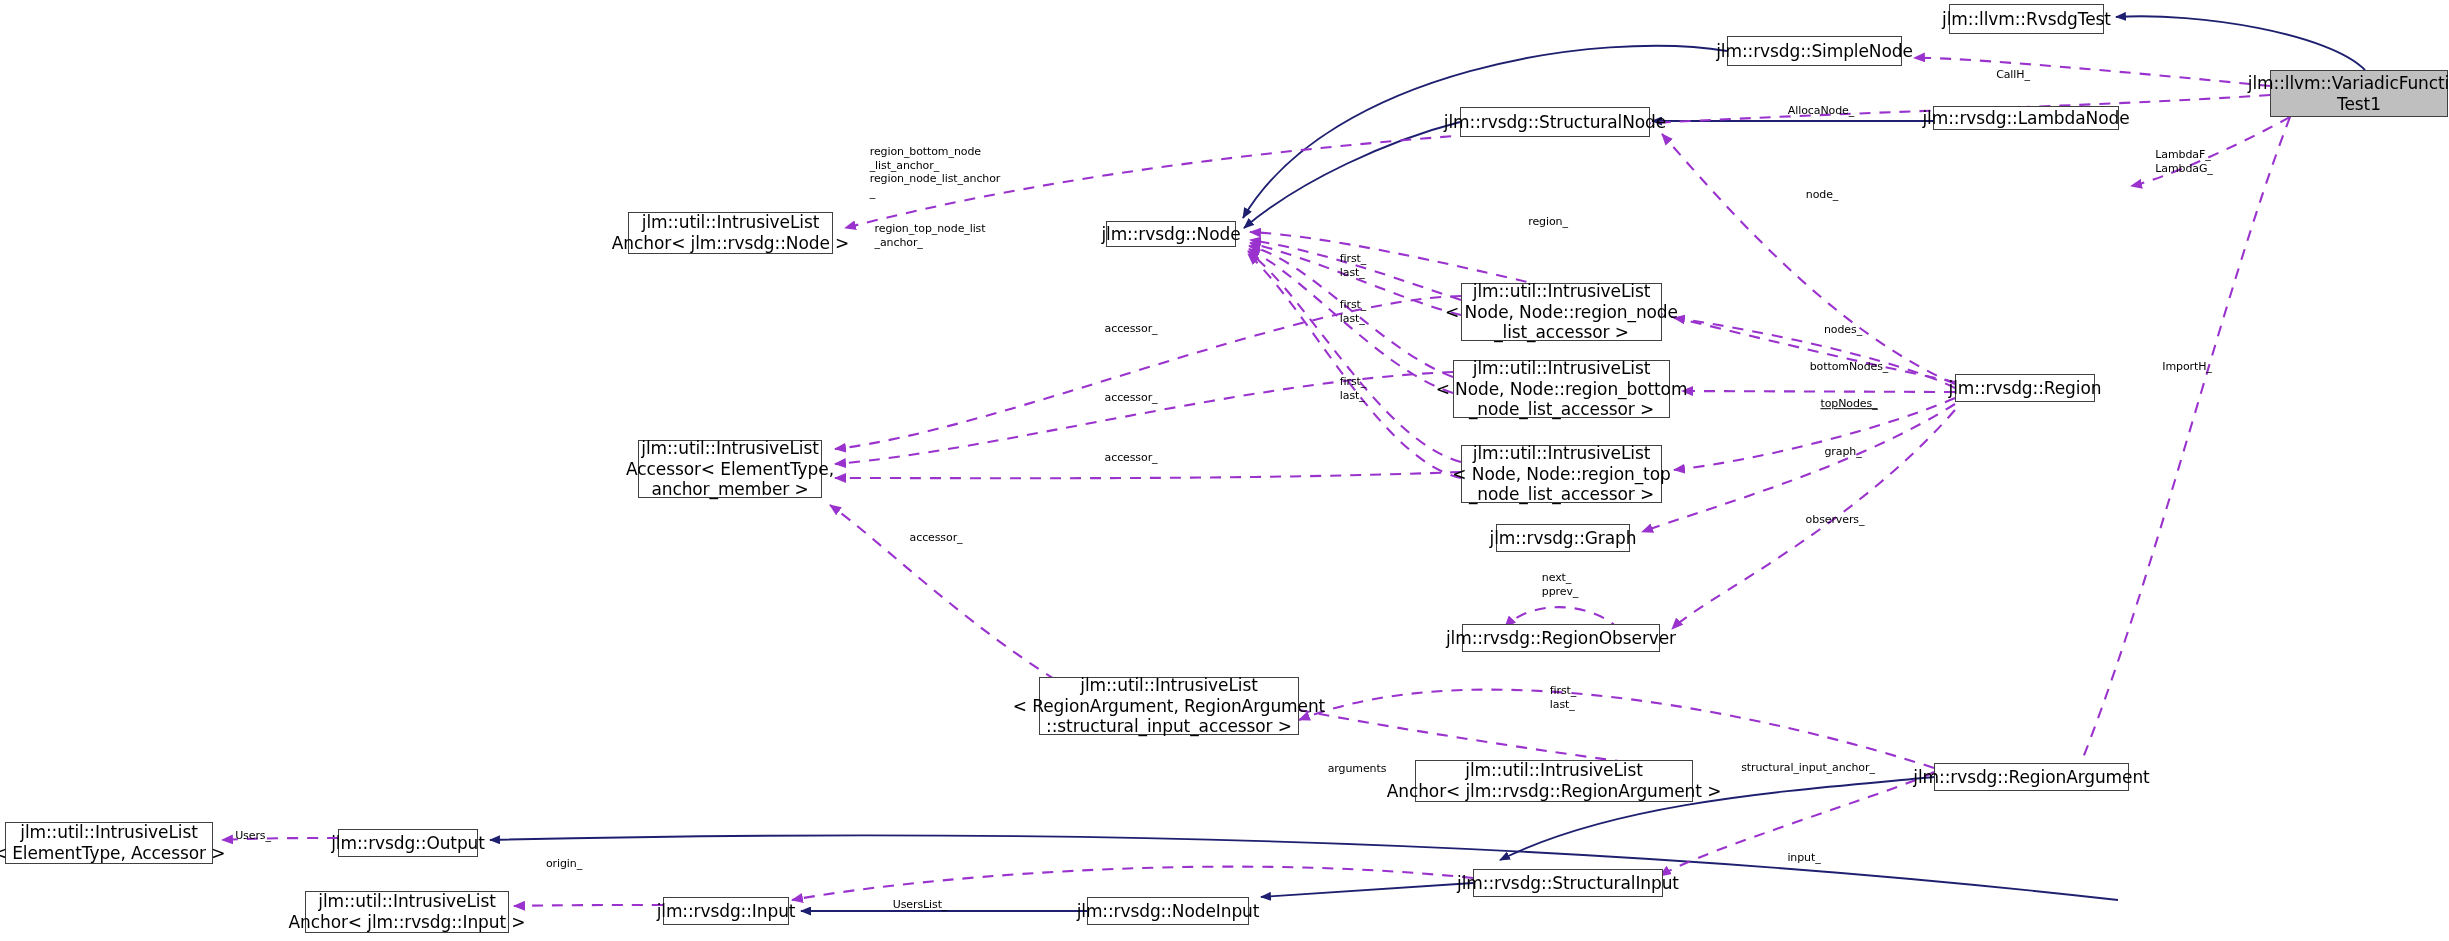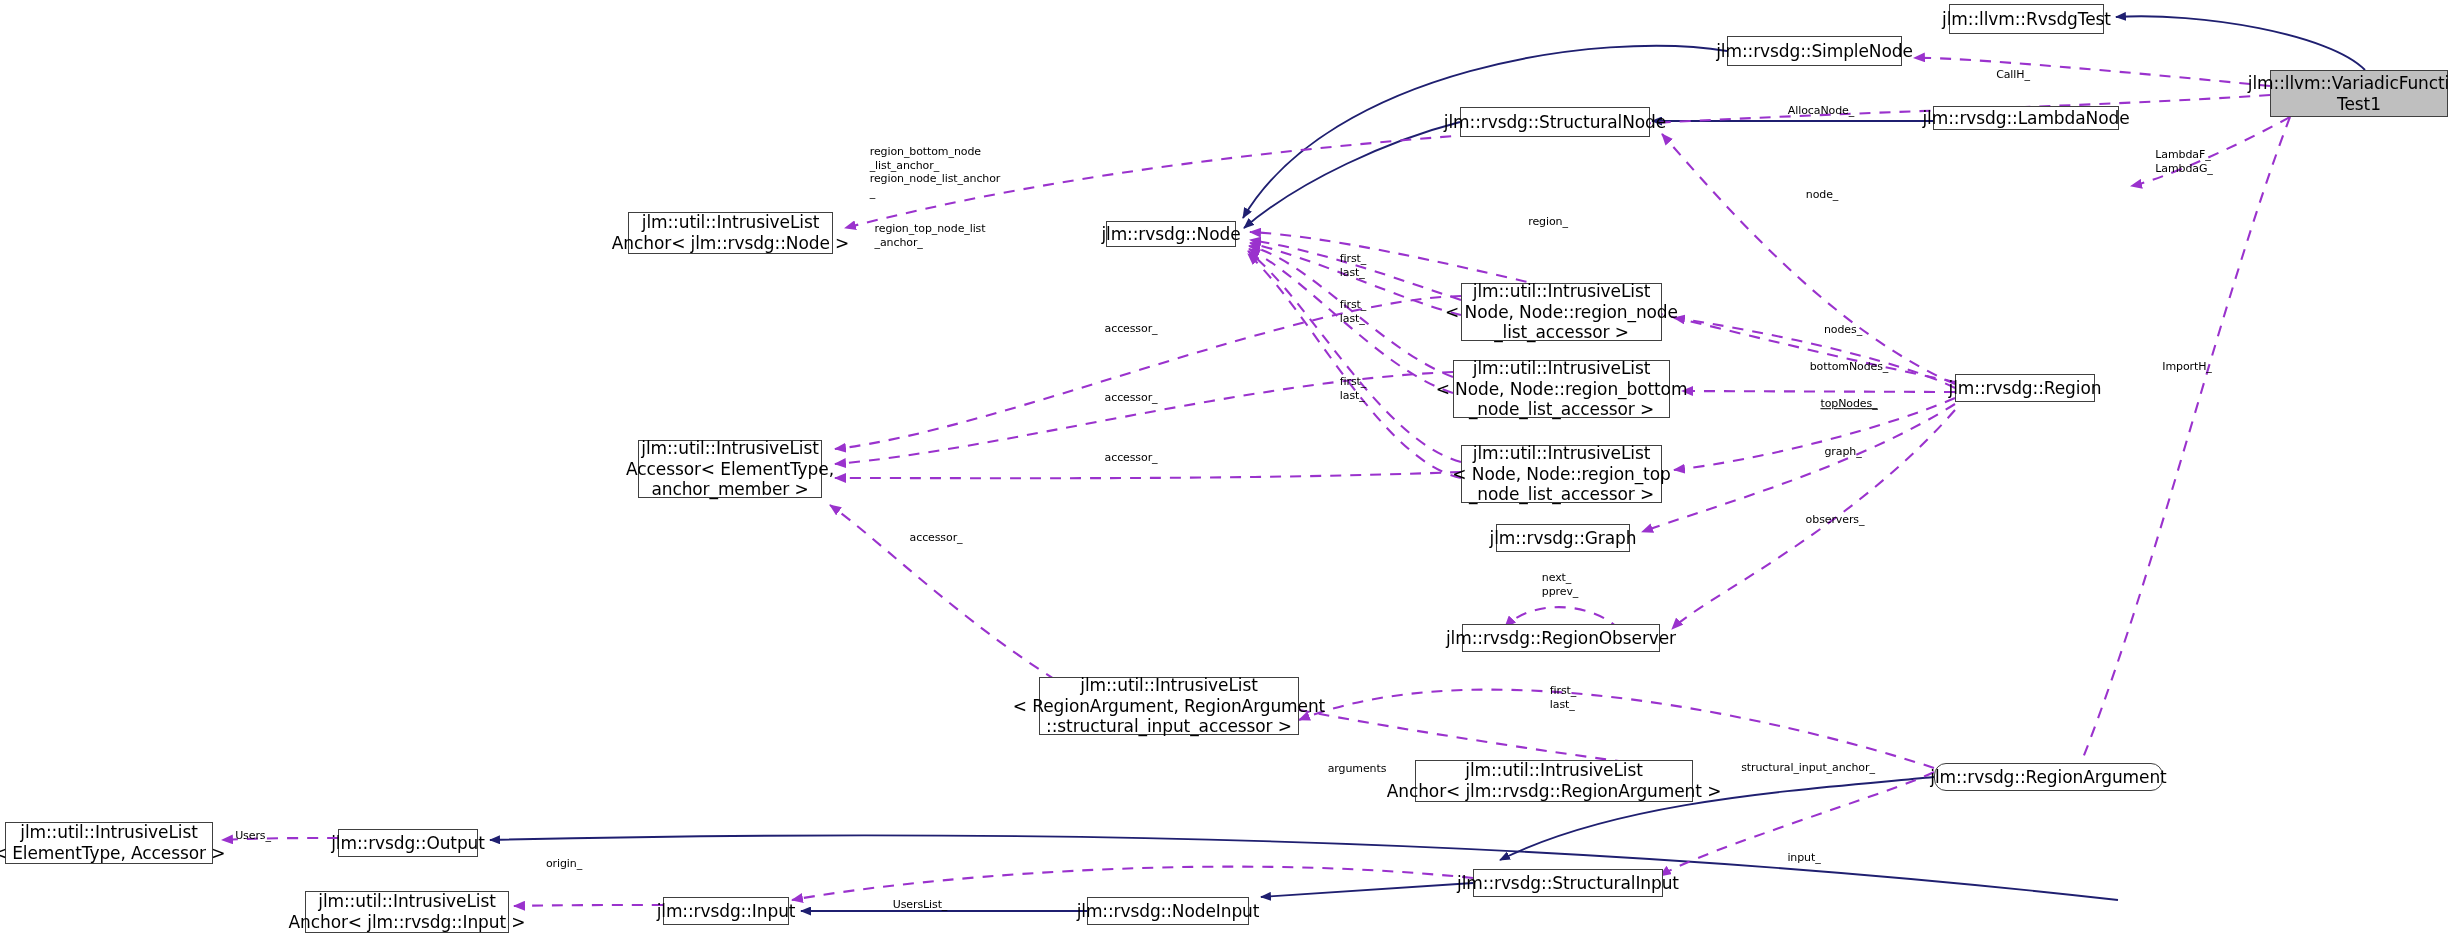--- a/index.html
+++ b/index.html
@@ -134,21 +134,21 @@
       <div class="node-box" style="left: 1461px; top: 445px; width: 201px; height: 58px;">jlm::util::IntrusiveList
 &lt; Node, Node::region_top
 _node_list_accessor &gt;</div>
       <div class="node-box" style="left: 1496px; top: 524px; width: 134px; height: 28px;">jlm::rvsdg::Graph</div>
       <div class="node-box" style="left: 1462px; top: 624px; width: 198px; height: 28px;">jlm::rvsdg::RegionObserver</div>
       <div class="node-box" style="left: 1039px; top: 677px; width: 260px; height: 58px;">jlm::util::IntrusiveList
 &lt; RegionArgument, RegionArgument
 ::structural_input_accessor &gt;</div>
       <div class="node-box" style="left: 1415px; top: 760px; width: 278px; height: 42px;">jlm::util::IntrusiveList
 Anchor&lt; jlm::rvsdg::RegionArgument &gt;</div>
-      <div class="node-box" style="left: 1934px; top: 763px; width: 229px; height: 28px; border-radius: 12px;">jlm::rvsdg::RegionArgument</div>
+      <div class="node-box" style="left: 1934px; top: 763px; width: 195px; height: 28px;">jlm::rvsdg::RegionArgument</div>
       <div class="node-box" style="left: 5px; top: 822px; width: 208px; height: 42px;">jlm::util::IntrusiveList
 &lt; ElementType, Accessor &gt;</div>
       <div class="node-box" style="left: 338px; top: 829px; width: 140px; height: 28px;">jlm::rvsdg::Output</div>
       <div class="node-box" style="left: 1473px; top: 869px; width: 190px; height: 28px;">jlm::rvsdg::StructuralInput</div>
       <div class="node-box" style="left: 305px; top: 891px; width: 204px; height: 42px;">jlm::util::IntrusiveList
 Anchor&lt; jlm::rvsdg::Input &gt;</div>
       <div class="node-box" style="left: 663px; top: 897px; width: 126px; height: 28px;">jlm::rvsdg::Input</div>
       <div class="node-box" style="left: 1087px; top: 897px; width: 162px; height: 28px;">jlm::rvsdg::NodeInput</div>
     </div>
   <div id="labels">

